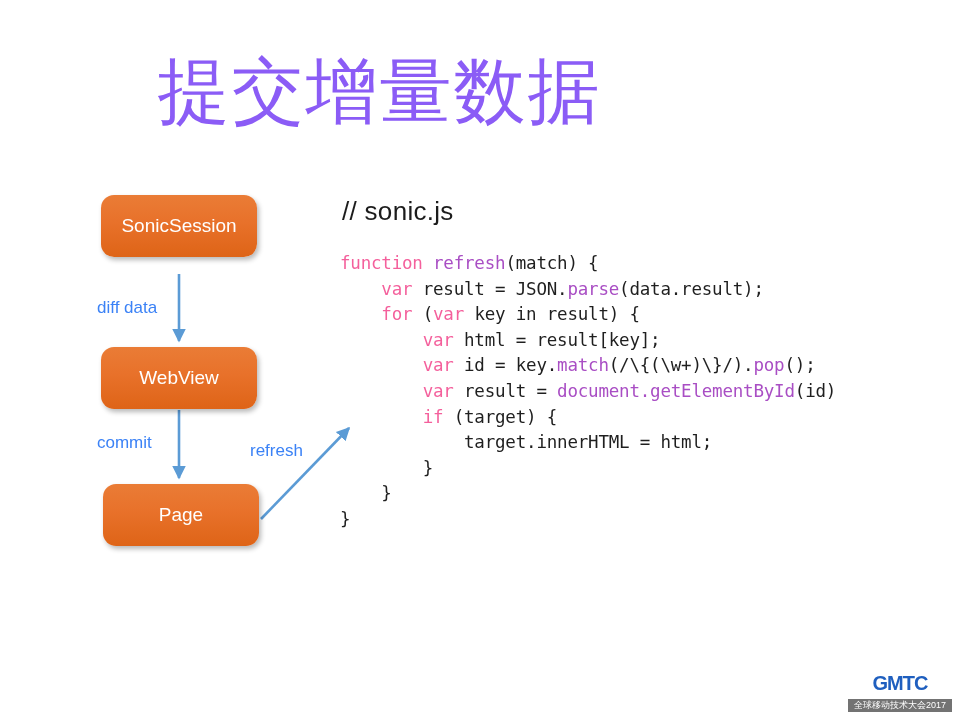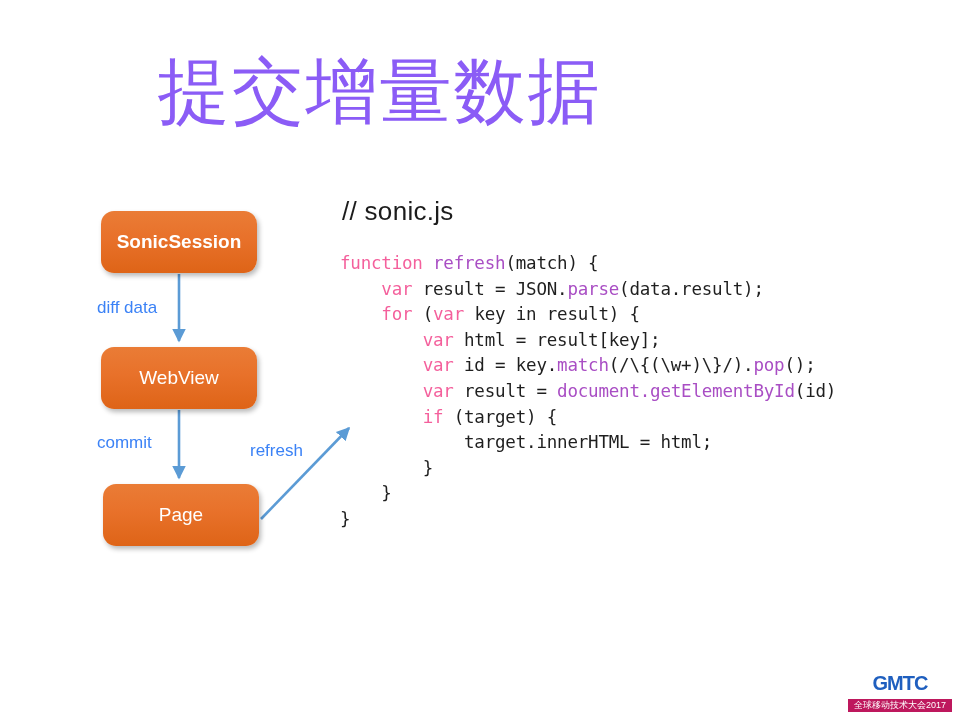--- a/index.html
+++ b/index.html
@@ -46,21 +46,21 @@
     border-radius: 13px;
     background: linear-gradient(to bottom, #ea7c36 0%, #e8712a 45%, #de6417 100%);
     box-shadow: 2px 3px 5px rgba(0,0,0,0.28);
     color: #ffffff;
     font-size: 19px;
     display: flex;
     align-items: center;
     justify-content: center;
     box-sizing: border-box;
   }
-  #box-sonicsession { left: 101px; top: 211px; font-weight: bold; }
+  #box-sonicsession { left: 101px; top: 195px; }
   #box-webview      { left: 101px; top: 347px; }
   #box-page         { left: 103px; top: 484px; }
 
   .flow-label {
     position: absolute;
     font-size: 17px;
     color: #3b82f6;
     white-space: nowrap;
   }
   #label-diff-data { left: 97px;  top: 298px; }
@@ -113,21 +113,21 @@
   #gmtc-wordmark {
     font-size: 20px;
     font-weight: bold;
     color: #1f5fbf;
     letter-spacing: -1px;
     line-height: 30px;
     font-family: "Liberation Sans", sans-serif;
   }
   #gmtc-tagline {
     margin-top: 1px;
-    background: #be185d;
+    background: #737373;
     color: #ffffff;
     font-size: 9px;
     line-height: 13px;
     letter-spacing: 0px;
     white-space: nowrap;
   }
 </style>
 </head>
 <body>
 

